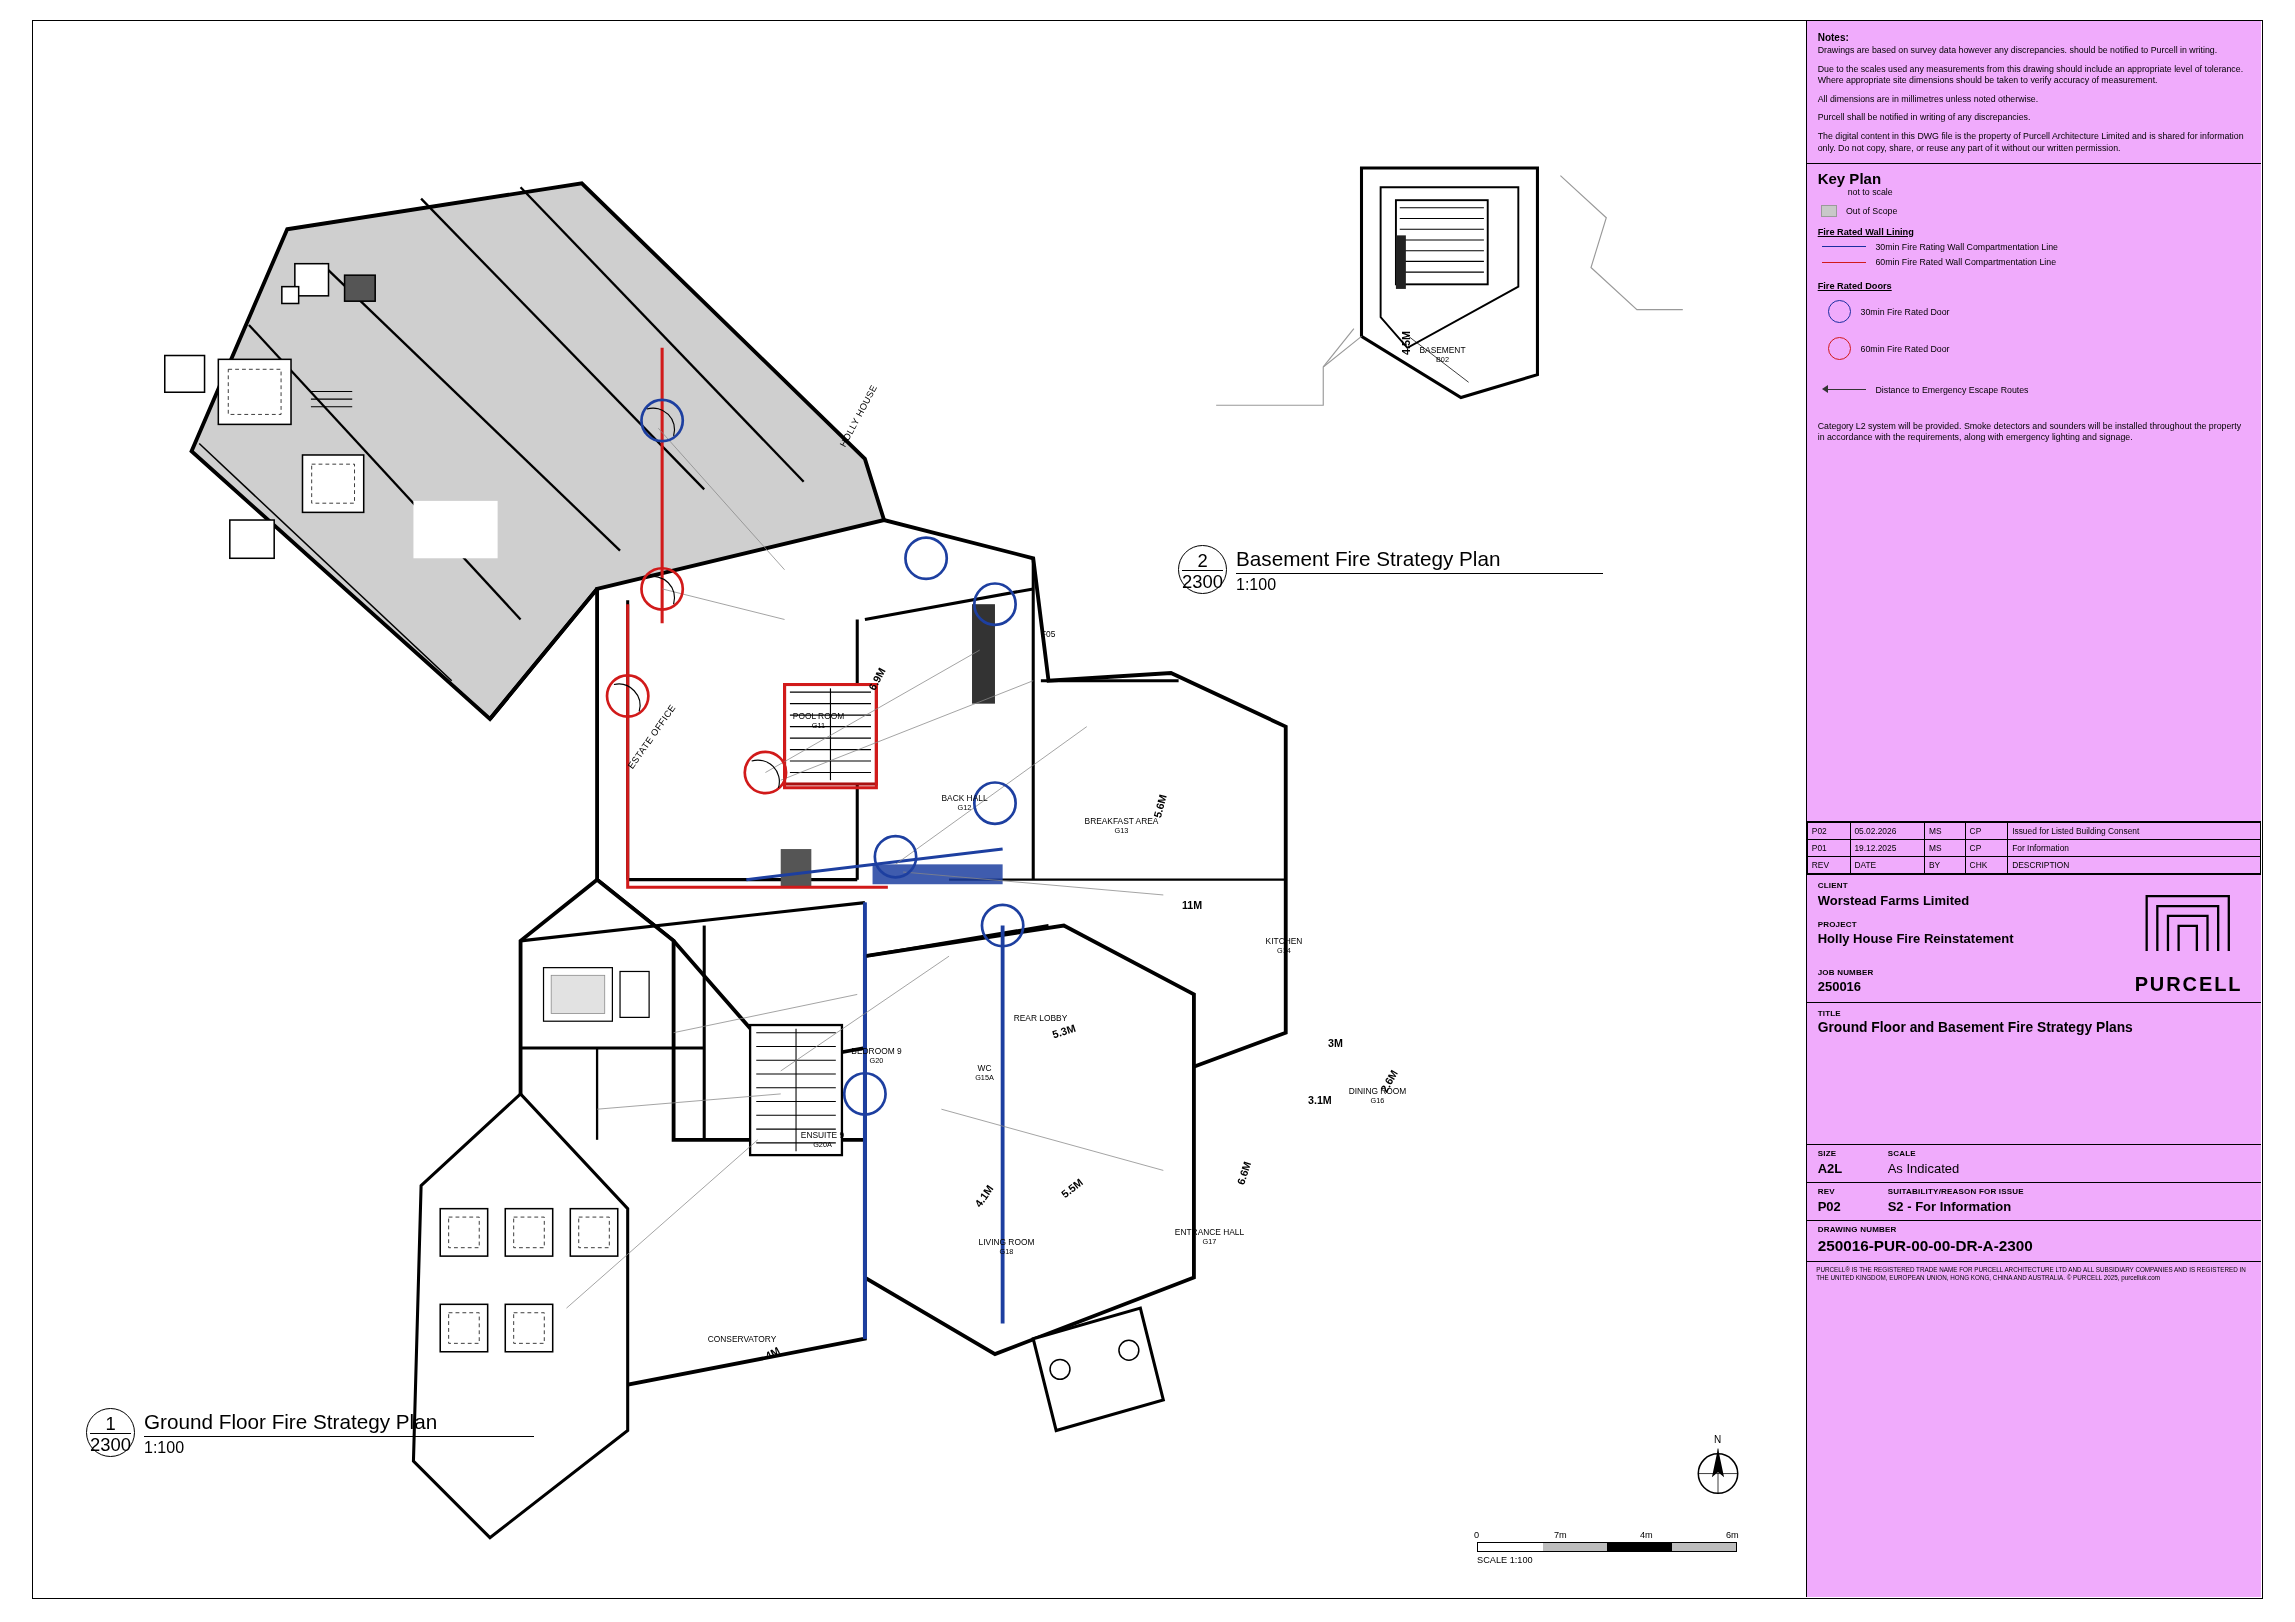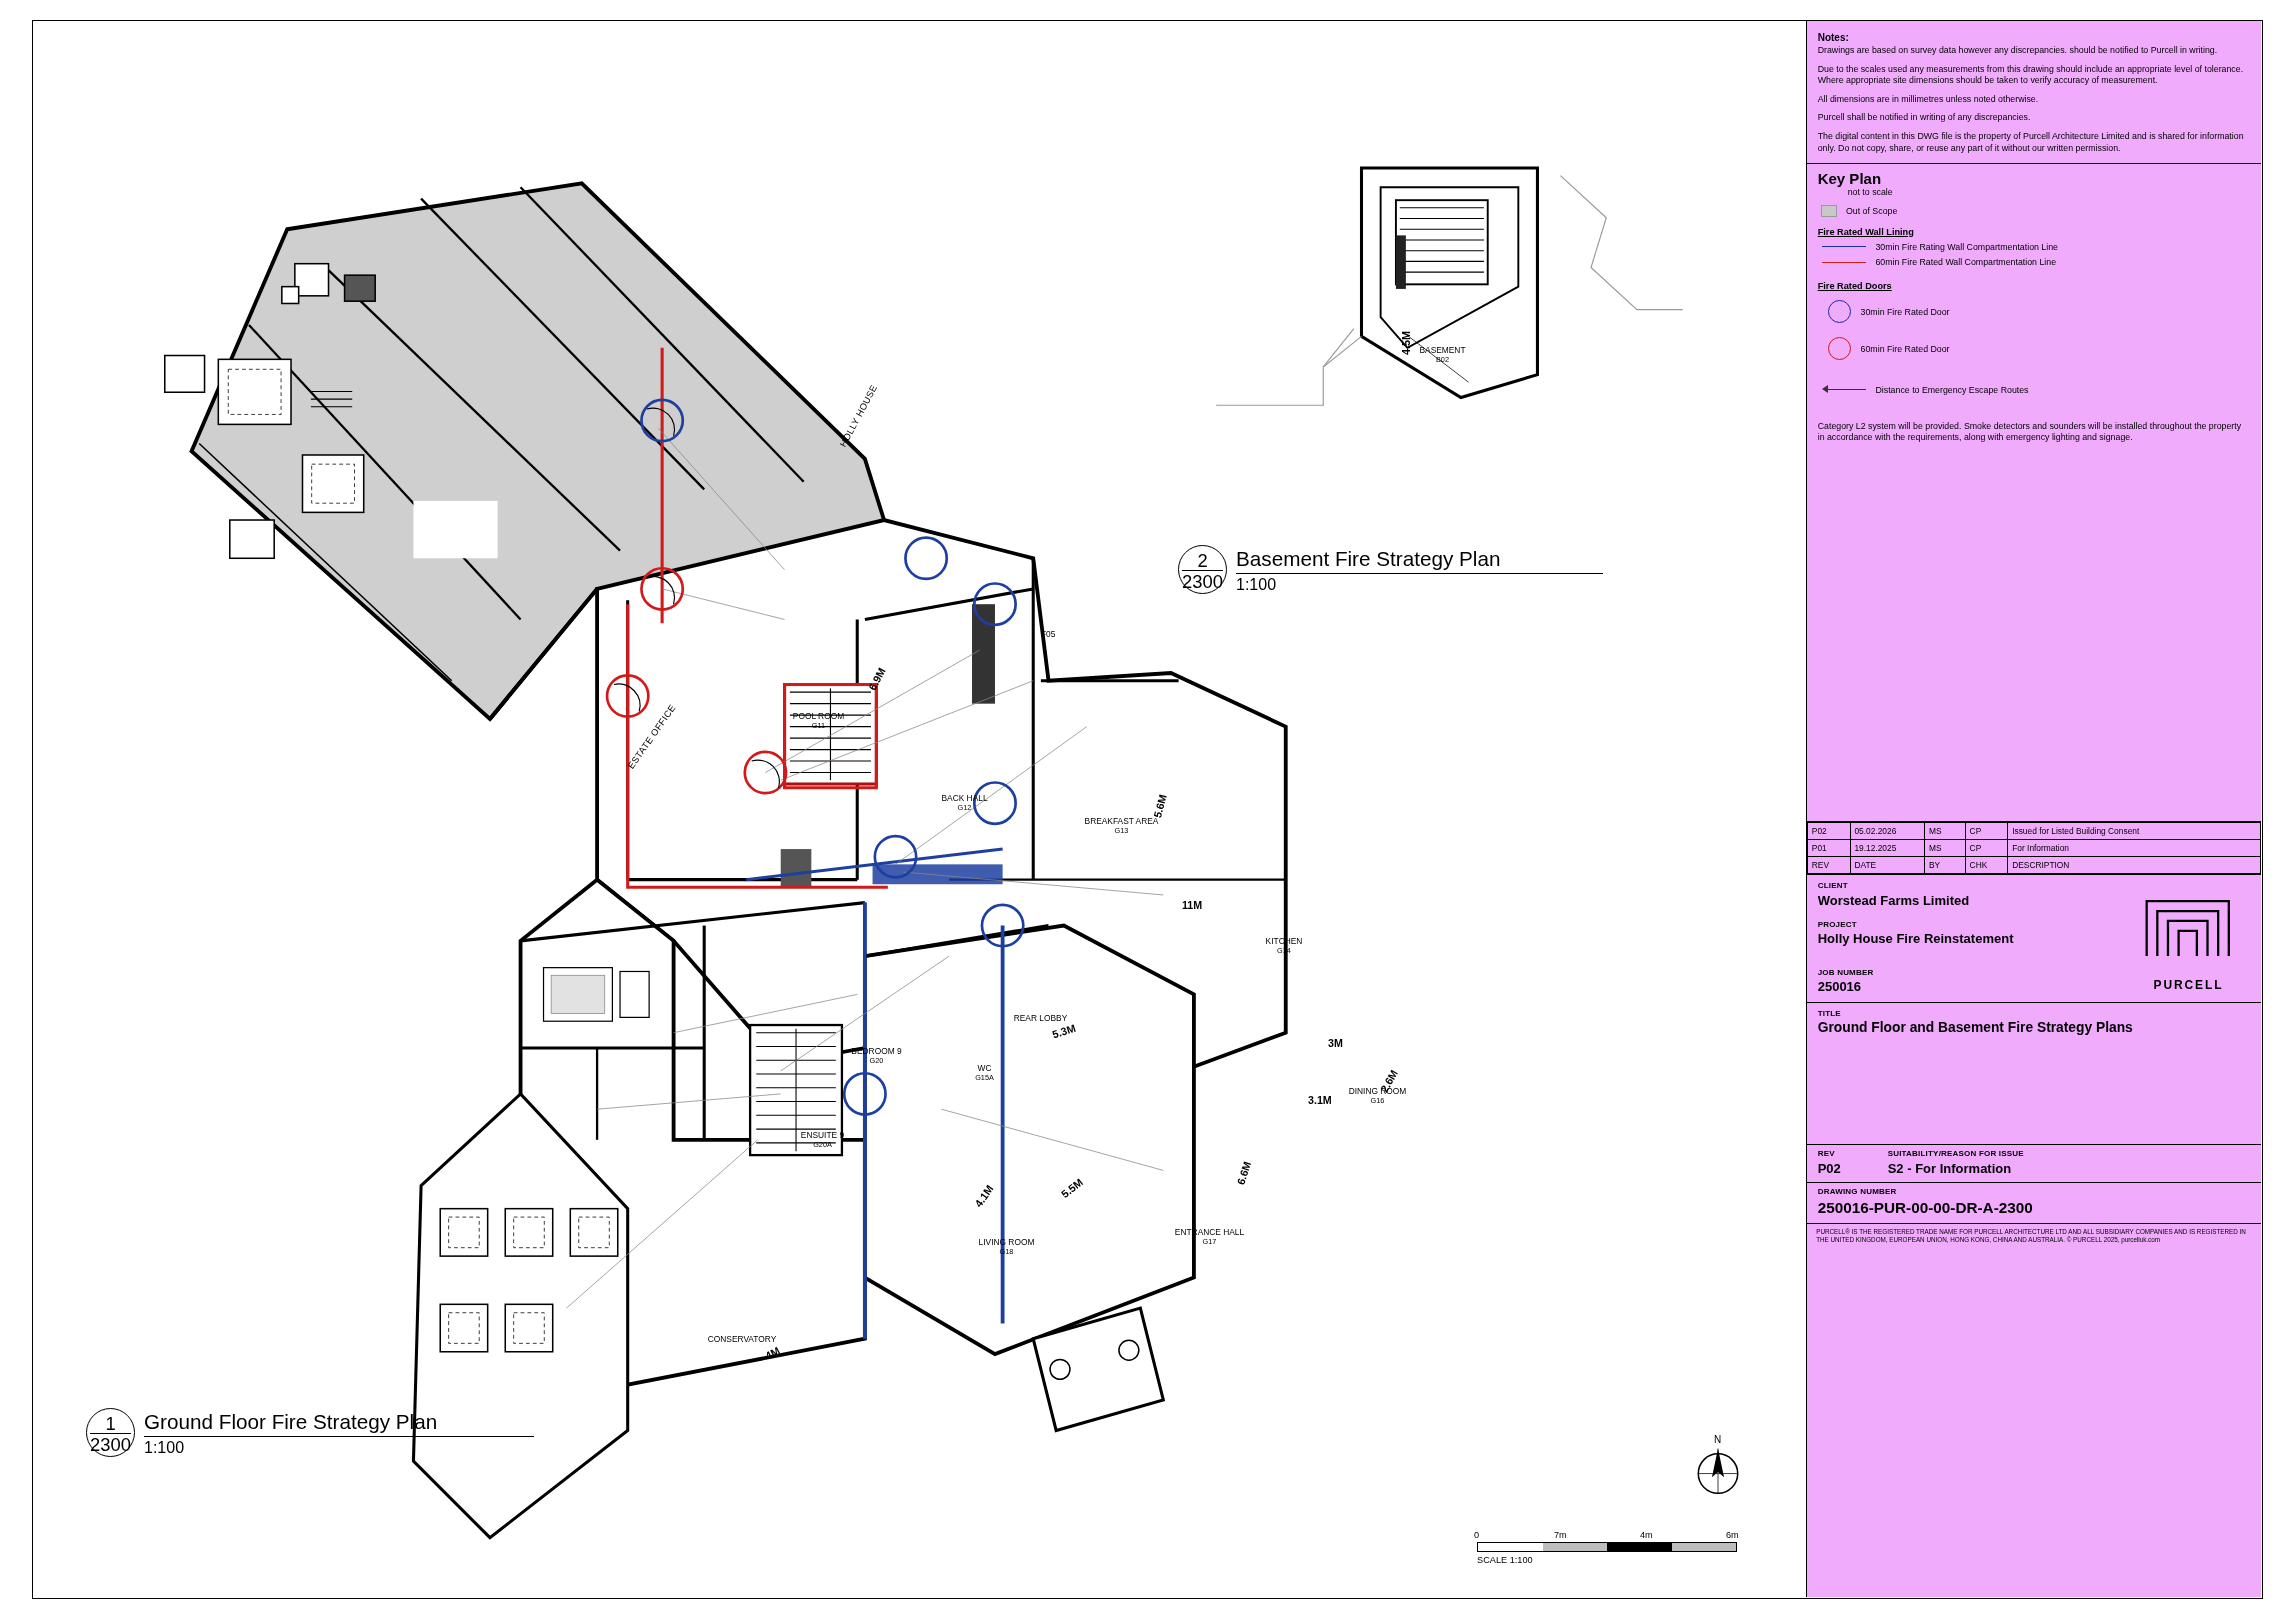--- a/index.html
+++ b/index.html
@@ -35,21 +35,21 @@
   
   .revtbl{width:100%;border-collapse:collapse;font-size:8.4px;}
   .revtbl td{border:0.8px solid #000;padding:1.5px 3.8px;height:13px;}
   .rev-c1{width:34px;} .rev-c2{width:66px;} .rev-c3{width:32px;} .rev-c4{width:34px;}
 
   .lbl{font-size:8px;font-weight:bold;letter-spacing:0.2px;}
   .val{font-size:13px;font-weight:bold;margin-top:2.3px;}
   .client-row{display:flex;}
   .client-left{flex:1;}
   .logo-box{width:145px;display:flex;flex-direction:column;align-items:center;justify-content:center;}
-  .logo-word{font-size:12px;font-weight:bold;letter-spacing:1.9px;margin-top:19px;}
+  .logo-word{font-size:20px;font-weight:bold;letter-spacing:1.9px;margin-top:19px;}
   .twocol{display:flex;}
   .twocol>div:first-child{width:70px;}
   .footer-note{font-size:6.3px;line-height:1.3;padding:4.6px 9.2px;}
 
   
   .plan{position:absolute;}
   .title-blk{position:absolute;}
   .tnum{width:47px;height:47px;border-radius:50%;border:1.5px solid #000;position:absolute;left:0;top:0;}
   .tnum span{position:absolute;width:100%;text-align:center;font-size:18.4px;}
   .tnum .a{top:3.8px;}
@@ -443,20 +443,32 @@
           <div class="logo-word">PURCELL</div>
         </div>
       </div>
     </div>
 
     <div class="blk" style="height:142px;box-sizing:border-box;">
       <div class="lbl">TITLE</div>
       <div class="val" style="font-size:13.8px;">Ground Floor and Basement Fire Strategy Plans</div>
     </div>
 
+    <div class="blk" style="padding:4.6px 0 6.1px 0;">
+      <div class="twocol">
+        <div style="padding-left:10.7px;">
+          <div class="lbl">SIZE</div>
+          <div class="val">A2L</div>
+        </div>
+        <div>
+          <div class="lbl">SCALE</div>
+          <div class="val" style="font-weight:normal;">As Indicated</div>
+        </div>
+      </div>
+    </div>
 
     <div class="blk" style="padding:4.6px 0 6.1px 0;">
       <div class="twocol">
         <div style="padding-left:10.7px;">
           <div class="lbl">REV</div>
           <div class="val">P02</div>
         </div>
         <div>
           <div class="lbl">SUITABILITY/REASON FOR ISSUE</div>
           <div class="val">S2 - For Information</div>

